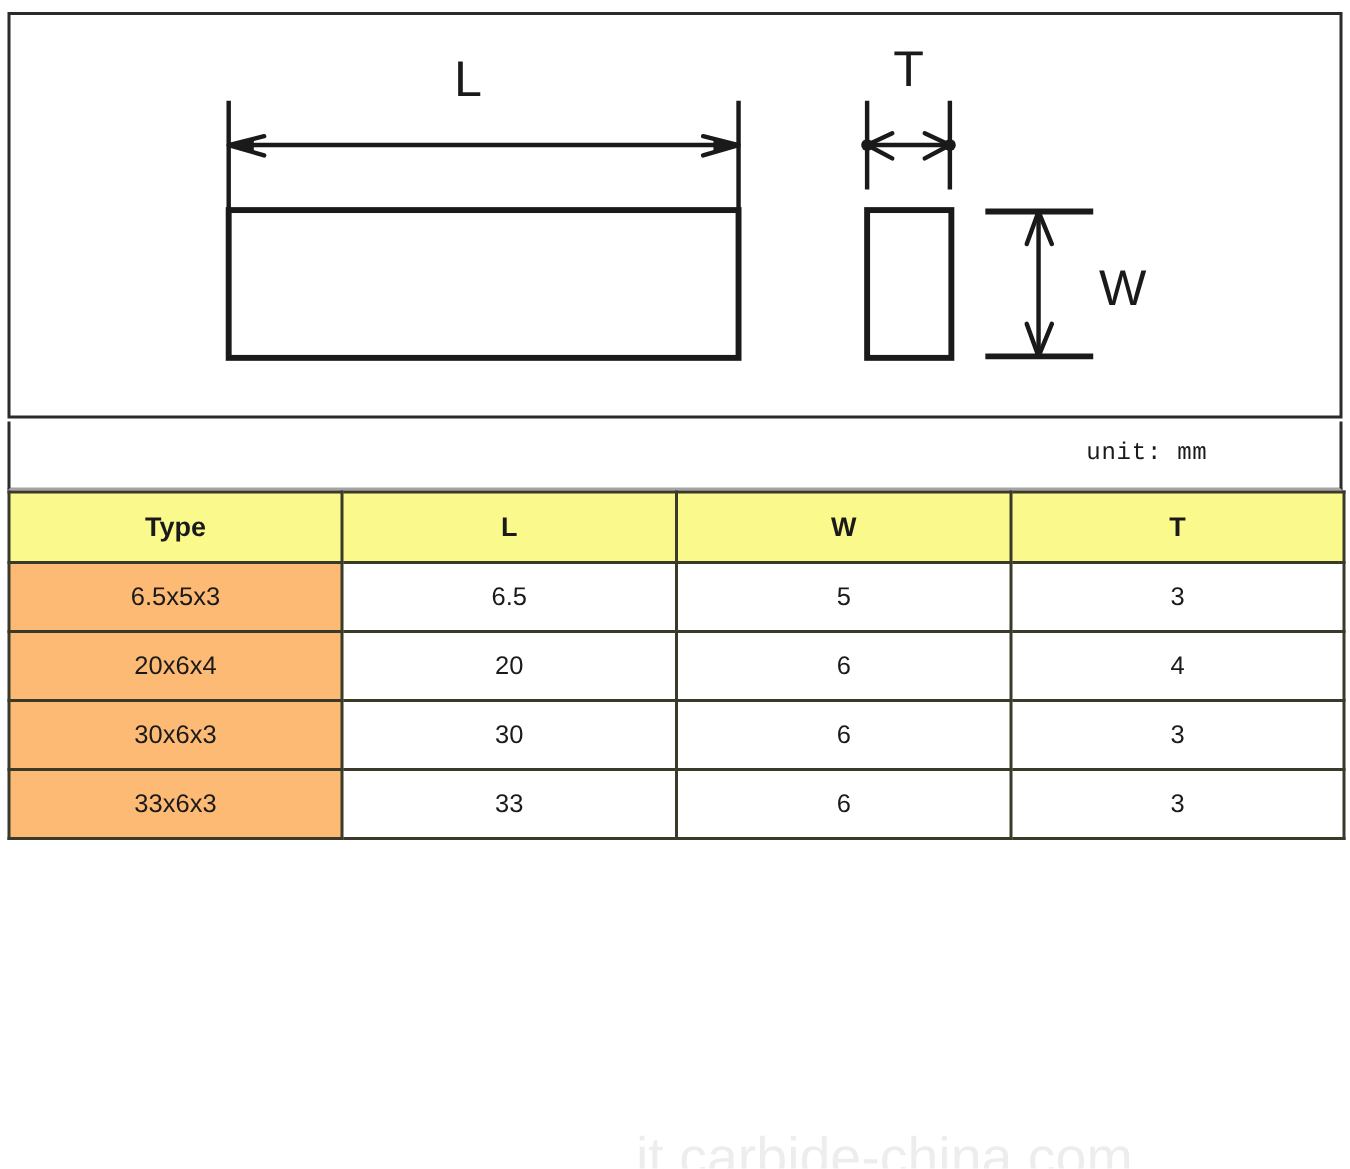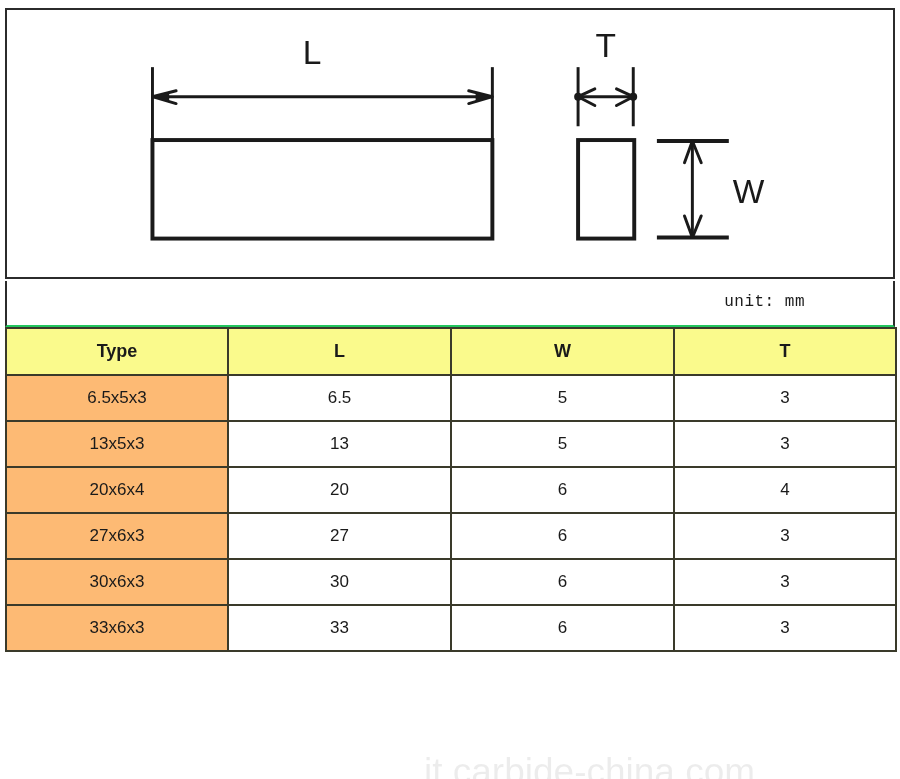--- a/index.html
+++ b/index.html
@@ -42,21 +42,21 @@
 
   
   #unit-strip {
     position: absolute;
     left: 5px;
     top: 281px;
     width: 890px;
     height: 46px;
     border-left: 2px solid #2b2b2b;
     border-right: 2px solid #2b2b2b;
-    border-bottom: 2px solid #22c55e;
+    border-bottom: 2px solid #a3a3a3;
     box-sizing: border-box;
     background: #ffffff;
   }
   #unit-text {
     position: absolute;
     right: 88px;
     top: 12px;
     font-family: "Liberation Mono", monospace;
     font-size: 16px;
     color: #1a1a1a;
@@ -189,38 +189,26 @@
       </tr>
     </thead>
     <tbody>
       <tr>
         <td class="type-cell">6.5x5x3</td>
         <td class="val-cell">6.5</td>
         <td class="val-cell">5</td>
         <td class="val-cell">3</td>
       </tr>
       <tr>
-        <td class="type-cell">13x5x3</td>
-        <td class="val-cell">13</td>
-        <td class="val-cell">5</td>
-        <td class="val-cell">3</td>
-      </tr>
-      <tr>
         <td class="type-cell">20x6x4</td>
         <td class="val-cell">20</td>
         <td class="val-cell">6</td>
         <td class="val-cell">4</td>
       </tr>
       <tr>
-        <td class="type-cell">27x6x3</td>
-        <td class="val-cell">27</td>
-        <td class="val-cell">6</td>
-        <td class="val-cell">3</td>
-      </tr>
-      <tr>
         <td class="type-cell">30x6x3</td>
         <td class="val-cell">30</td>
         <td class="val-cell">6</td>
         <td class="val-cell">3</td>
       </tr>
       <tr>
         <td class="type-cell">33x6x3</td>
         <td class="val-cell">33</td>
         <td class="val-cell">6</td>
         <td class="val-cell">3</td>

